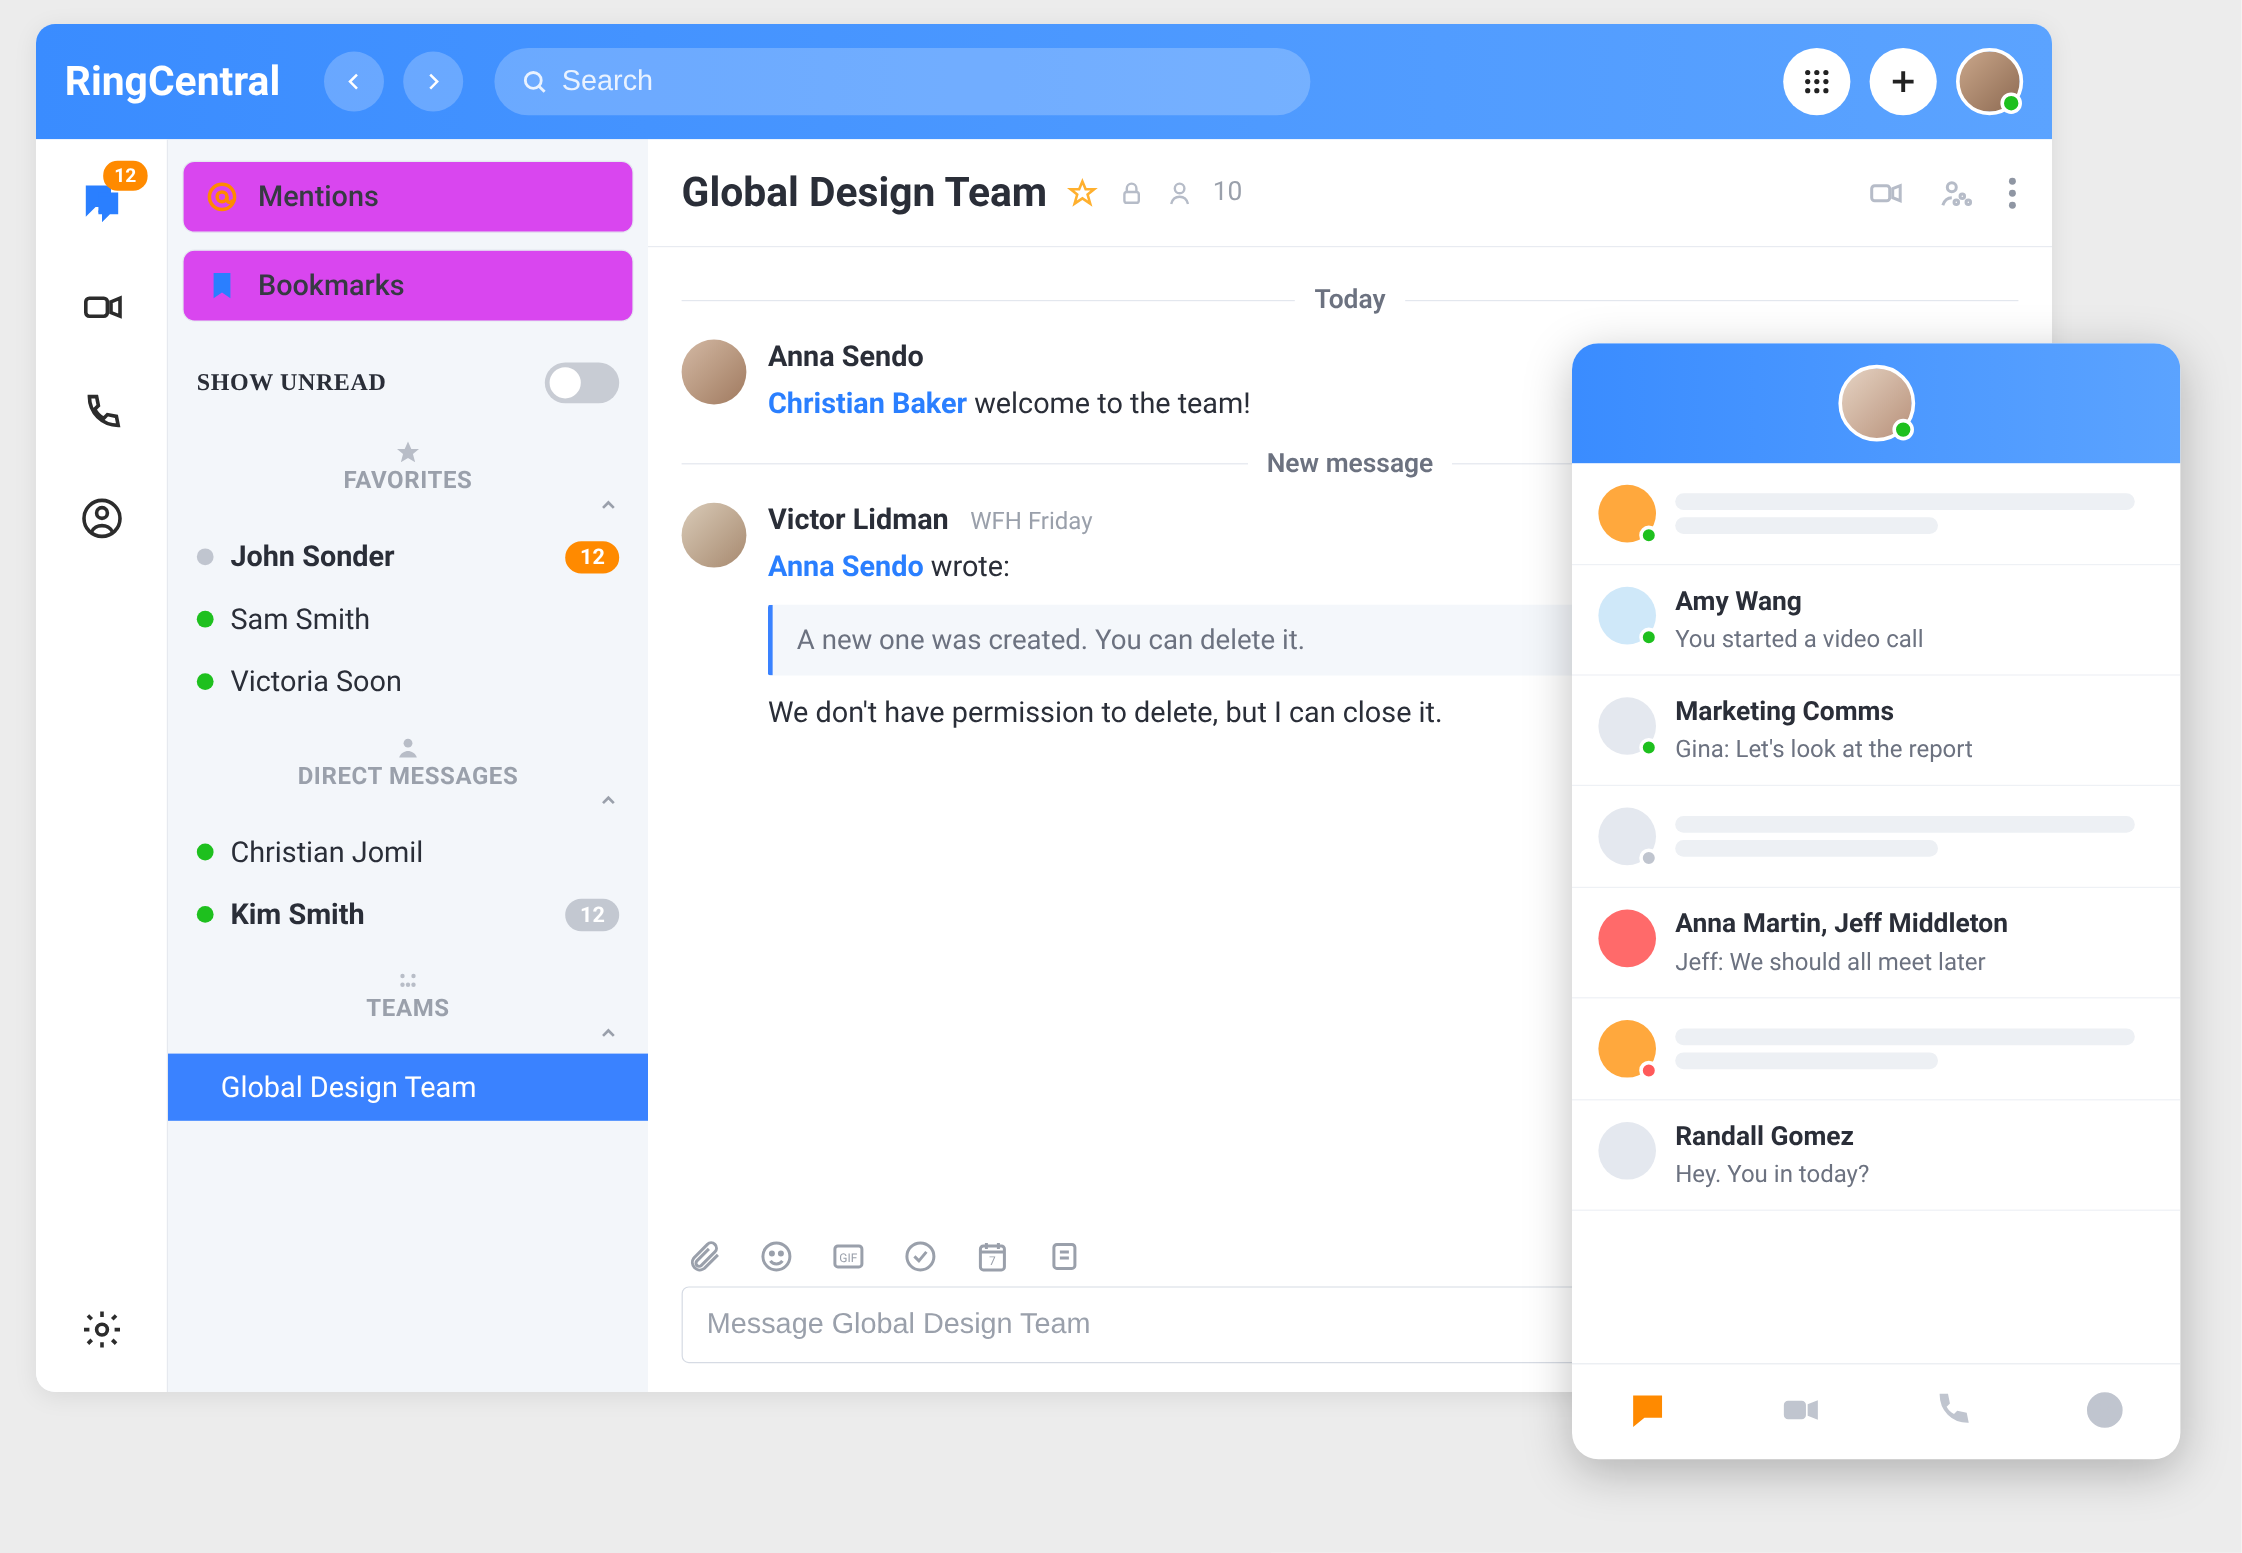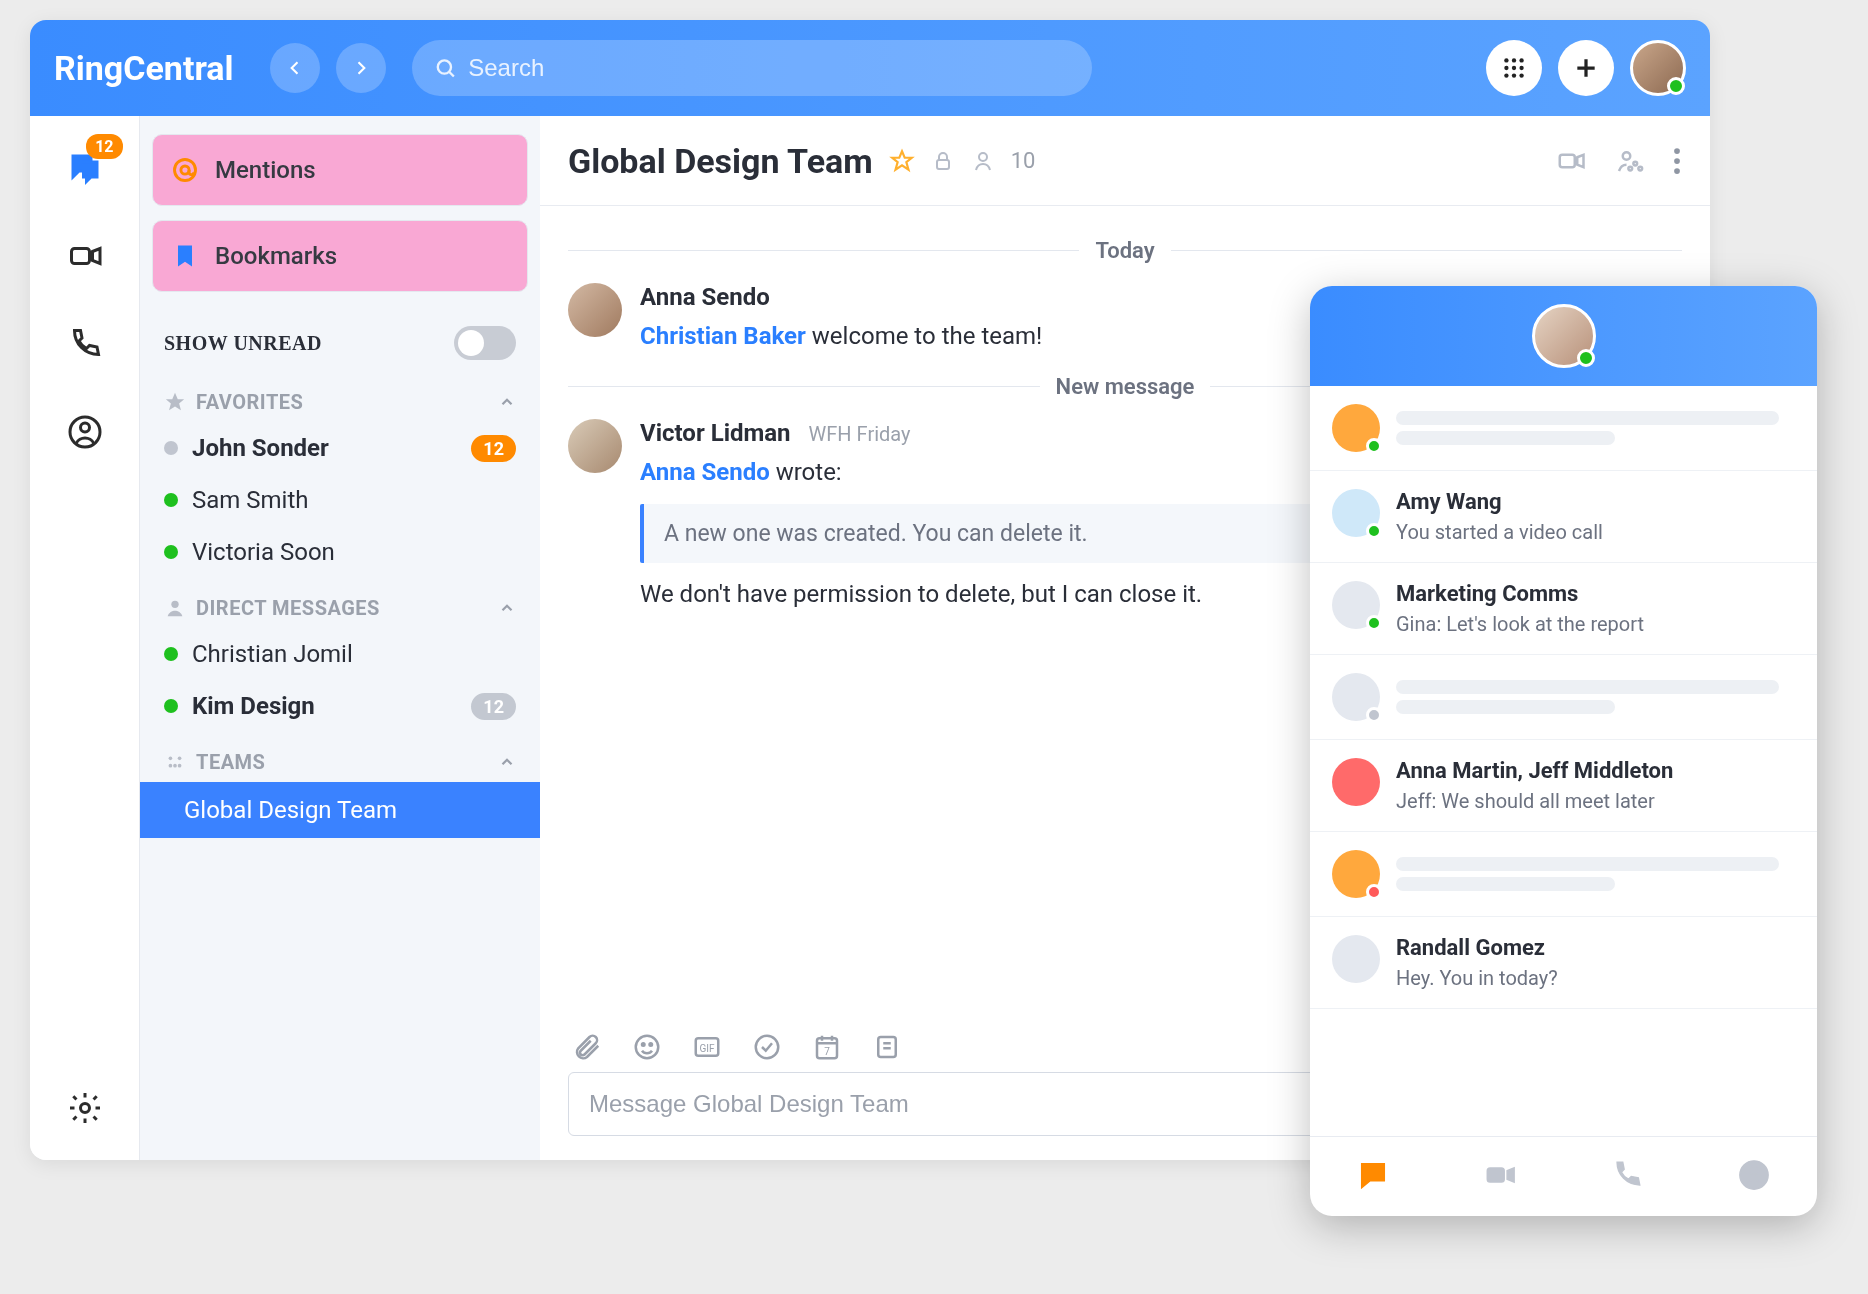--- a/index.html
+++ b/index.html
@@ -87,40 +87,40 @@
   background:#ff8a00; color:#fff; font-size:16px; font-weight:700;
   padding:3px 9px; border-radius:12px;
 }
 .rail-spacer { flex:1; }
 .sidebar {
   width: 400px; background:#f3f6fa;
   display:flex; flex-direction:column;
   padding: 18px 12px 0 12px;
 }
 .side-btn {
-  background:#f9a8d4; border:1px solid #e4e8ef; border-radius:10px;
-  height:72px; display:flex; align-items:center; gap:16px;
+  background:#d946ef; border:1px solid #e4e8ef; border-radius:10px;
+  height:60px; display:flex; align-items:center; gap:16px;
   padding:12px 18px; margin-bottom:14px; cursor:pointer;
   font-size:24px; color:#363a42; font-weight:500;
 }
 .side-btn svg { width:28px;height:28px; }
 .unread-row{
   display:flex; justify-content:space-between; align-items:center;
   padding: 20px 12px 12px 12px;
   font-family: Liberation Serif, serif;
 }
 .unread-row .lbl{font-size:20px; font-weight:700; color:#2a2e38; letter-spacing:.5px;}
 .toggle{
   width:62px;height:34px;border-radius:17px;background:#c8ccd4;position:relative;cursor:pointer;
 }
 .toggle::after{content:"";position:absolute;left:4px;top:4px;width:26px;height:26px;border-radius:50%;background:#fff;}
 .section-header{
-  display:flex; align-items:center; gap:10px;
+  display:flex; align-items:center; 
   padding: 18px 12px 8px 12px;
-  color:#9aa0ab; font-weight:700; font-size:20px; letter-spacing:.5px;
+  color:#9aa0ab; font-weight:700; font-size:20px; letter-spacing:.5px;flex-direction:column;
 }
 .section-header svg{width:22px;height:22px;fill:#b8bdc7;}
 .section-header .chev{margin-left:auto;width:18px;height:18px;stroke:#9aa0ab;fill:none;stroke-width:3;}
 .conv{
   display:flex; align-items:center; gap:14px;
   padding: 12px 12px; cursor:pointer; border-radius:8px;
   font-size:24px; color:#2a2e38;
 }
 .conv .status{width:14px;height:14px;border-radius:50%;}
 .conv .status.on{background:#1ec01e;}
@@ -347,21 +347,21 @@
             <polyline points="6 15 12 9 18 15"></polyline>
           </svg>
       </div>
       <div id="dm-list">
           <div class="conv">
             <span class="status on"></span>
             <span>Christian Jomil</span>
           </div>
           <div class="conv bold">
             <span class="status on"></span>
-            <span>Kim Design</span>
+            <span>Kim Smith</span>
             <span class="pill gray">12</span>
           </div>
         </div>
 
       <div class="section-header">
         <svg viewBox="0 0 24 24">
             <circle cx="7" cy="8" r="2"></circle>
             <circle cx="17" cy="8" r="2"></circle>
             <circle cx="12" cy="16" r="2"></circle>
             <circle cx="7" cy="16" r="2"></circle>

